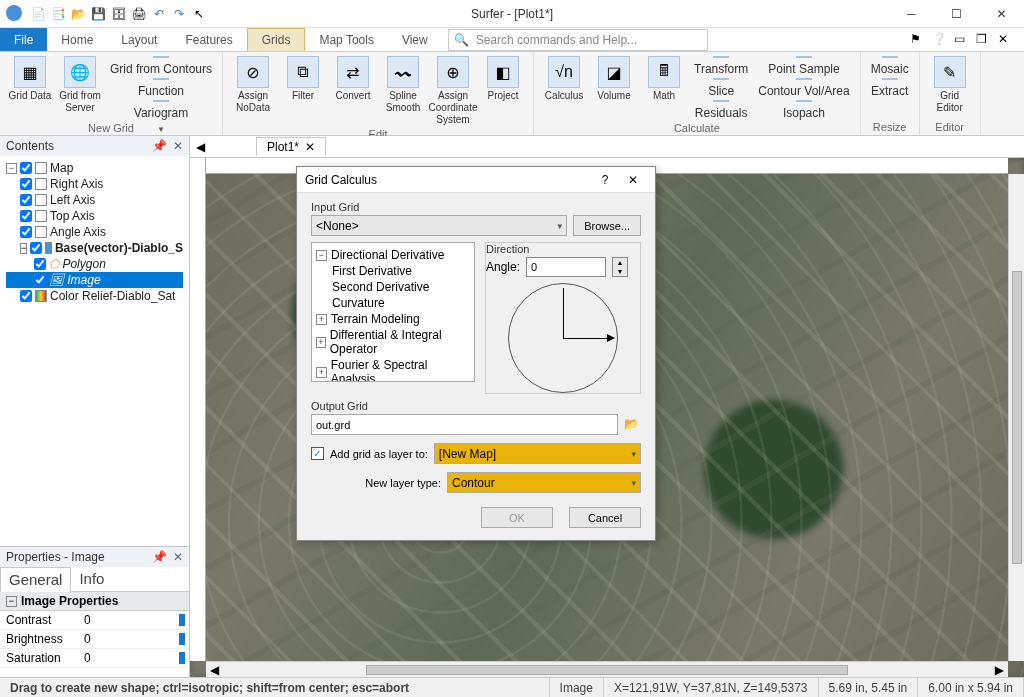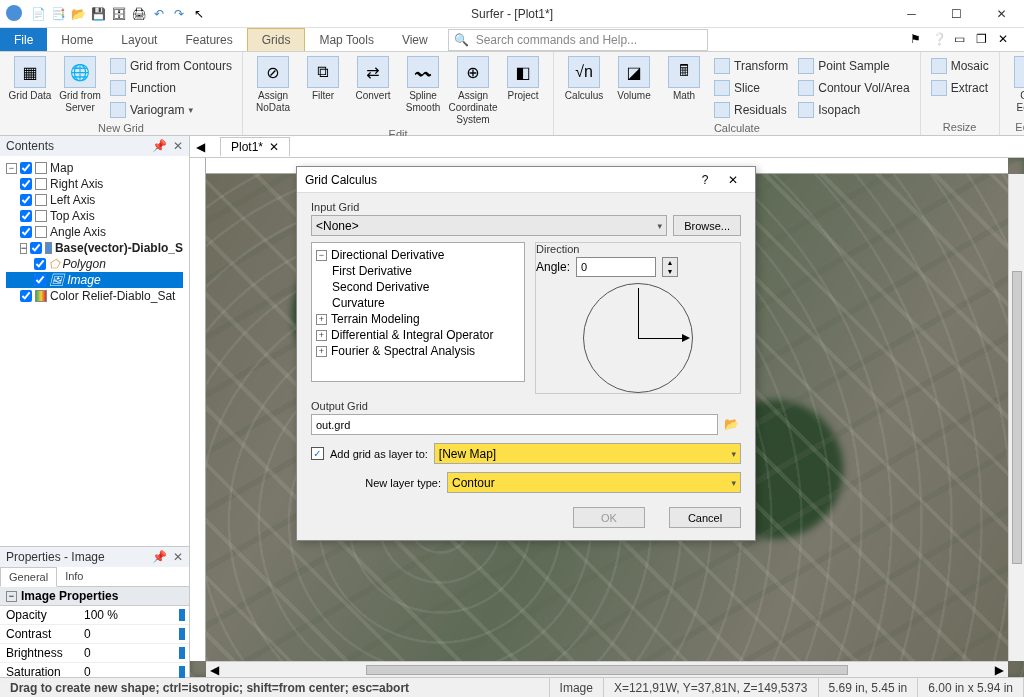--- a/index.html
+++ b/index.html
@@ -27,53 +27,53 @@
 
 
 .ribbon { height: 84px; background: #f5f5f5; border-bottom: 1px solid #c8c8c8; display: flex; }
 .ribbon-group { border-right: 1px solid #ddd; padding: 4px 8px 2px; display: flex; flex-direction: column; }
 .ribbon-group-body { flex: 1; display: flex; gap: 6px; align-items: flex-start; }
 .ribbon-group-label { text-align: center; color: #666; font-size: 11px; padding-top: 2px; }
 .big-btn { display: flex; flex-direction: column; align-items: center; width: 44px; text-align: center; gap: 2px; }
 .big-btn .ic { width: 32px; height: 32px; background: #dce8f5; border: 1px solid #a8c3e0; display:flex; align-items:center; justify-content:center; font-size:16px; }
 .big-btn .lbl { font-size: 10px; line-height: 12px; color: #333; }
 .small-btn-col { display: flex; flex-direction: column; gap: 2px; }
-.small-btn { display: flex; align-items: center; gap: 4px; font-size: 11px; color: #333; height: 20px; padding: 0 2px; white-space: nowrap;}
+.small-btn { display: flex; align-items: center; gap: 4px; font-size: 11px; color: #333; height: 20px; padding: 0 2px; white-space: nowrap; flex-direction: column;}
 .small-btn .ic { width: 16px; height: 16px; background: #dce8f5; border:1px solid #a8c3e0; }
 
 
 .main { display: flex; height: calc(697px - 28px - 24px - 84px - 20px); }
 .left-col { width: 190px; display: flex; flex-direction: column; border-right: 1px solid #c8c8c8; }
 .panel { border-bottom: 1px solid #c8c8c8; }
 .panel-header { background: #eef2f6; padding: 3px 6px; display: flex; align-items: center; justify-content: space-between; font-size: 12px; color: #333; }
 .panel-header .pins { display: flex; gap: 6px; color: #666; }
 .tree { padding: 4px 6px; font-size: 12px; color: #222; overflow:auto; height: 390px;}
 .tree-item { display: flex; align-items: center; gap: 3px; padding: 1px 0; white-space: nowrap;}
 .tree-indent1 { padding-left: 14px; }
 .tree-indent2 { padding-left: 28px; }
 .tree-item input[type=checkbox]{ width:12px;height:12px;}
 .tree-item .swatch { width:12px;height:12px;border:1px solid #888;}
 .tree-item.selected { background: #0078d7; color: #fff; }
 .tree-item.bold { font-weight: bold; }
 
 .properties { flex: 1; display: flex; flex-direction: column; }
 .prop-tabs { display: flex; border-bottom: 1px solid #c8c8c8; }
-.prop-tab { padding: 3px 8px; font-size: 11px; color: #444; }
+.prop-tab { padding: 3px 8px; font-size: 15px; color: #444; }
 .prop-tab.active { border: 1px solid #c8c8c8; border-bottom: 1px solid #fff; background: #fff; margin-bottom: -1px; }
 .prop-grid { flex:1; overflow:auto;}
 .prop-section { background: #e6eaef; padding: 2px 6px; font-weight: bold; border-bottom:1px solid #ccc; display:flex; align-items:center; gap:4px;}
 .prop-row { display: flex; border-bottom: 1px solid #eee; }
 .prop-row .k { width: 78px; padding: 2px 6px; }
 .prop-row .v { flex: 1; padding: 2px 6px; position:relative;}
 .prop-row .bar { position:absolute; right:4px; top:3px; width:6px; height:12px; background:#1979ca;}
 
 
 .right-col { flex: 1; display: flex; flex-direction: column; position: relative; background:#fff;}
 .plot-tabs { height: 22px; display: flex; align-items: center; border-bottom: 1px solid #c8c8c8; padding-left: 30px; gap:4px;}
-.plot-tab { padding: 2px 10px; background: #fff; border: 1px solid #c8c8c8; border-bottom:none; font-size: 11px; display:flex; align-items:center; gap:6px;}
+.plot-tab { padding: 2px 10px; background: #fff; border: 1px solid #c8c8c8; border-bottom:none; font-size: 11px; display:flex; align-items:center; gap:6px;margin-left:36px;}
 .plot-viewport { flex:1; position: relative; overflow: hidden; background: #4a5a48;}
 .map-bg { position:absolute; inset:0; background:
   radial-gradient(circle at 20% 30%, #2f4a2f 0 8%, transparent 9%),
   radial-gradient(circle at 70% 60%, #2f4a2f 0 10%, transparent 11%),
   linear-gradient(120deg, #6b6a5a 0%, #7a786b 25%, #5d6a55 50%, #7a786b 75%, #6b6a5a 100%);
   filter: blur(3px);
 }
 .map-pattern { position:absolute; inset:0; background-image:
   repeating-radial-gradient(circle at 30% 70%, rgba(255,255,255,0.08) 0 2px, transparent 3px 30px),
   repeating-linear-gradient(45deg, rgba(200,200,180,0.15) 0 4px, transparent 4px 40px),
@@ -85,21 +85,21 @@
 .scroll-h .thumb { margin:0 auto; width:60%; height:10px; background:#cdcdcd; border:1px solid #aaa;}
 .scroll-v { position:absolute; top:16px; right:0; bottom:16px; width:16px; background:#f0f0f0; border-left:1px solid #ccc; z-index:2; display:flex; align-items:center; justify-content:center;}
 .scroll-v .thumb { height:60%; width:10px; background:#cdcdcd; border:1px solid #aaa;}
 
 
 .statusbar { height: 20px; background: #f0f0f0; border-top: 1px solid #c8c8c8; display: flex; align-items: stretch; font-size: 11px; color: #444; }
 .statusbar .cell { padding: 2px 10px; border-right: 1px solid #ccc; display:flex; align-items:center; white-space:nowrap;}
 .statusbar .spacer { flex: 1; font-weight: bold; }
 
 
-.dialog { position: absolute; left: 296px; top: 166px; width: 460px; background: #f0f0f0; border: 1px solid #888; box-shadow: 2px 2px 8px rgba(0,0,0,0.25); z-index: 100; }
+.dialog { position: absolute; left: 296px; top: 166px; width: 360px; background: #f0f0f0; border: 1px solid #888; box-shadow: 2px 2px 8px rgba(0,0,0,0.25); z-index: 100; }
 .dialog-title { height: 26px; background: #fff; display: flex; align-items: center; padding: 0 8px; border-bottom:1px solid #ddd;}
 .dialog-title .t { flex:1; font-size:12px;}
 .dialog-title .btn { width: 28px; height: 22px; display:flex;align-items:center;justify-content:center; }
 .dialog-body { padding: 8px 14px 12px; }
 .dlg-row { margin-bottom: 6px; }
 .dlg-label { font-size: 11px; color: #333; margin-bottom: 2px; }
 .dlg-input-row { display:flex; gap:6px;}
 .dlg-select { flex:1; height: 21px; background: #e8e8e8; border: 1px solid #aaa; padding: 0 4px; display:flex; align-items:center; justify-content:space-between; font-size:11px;}
 .dlg-btn { height: 21px; padding: 0 10px; border: 1px solid #aaa; background: #e8e8e8; font-size: 11px; display:flex;align-items:center;}
 .dlg-columns { display:flex; gap: 10px; margin: 6px 0;}
@@ -113,22 +113,22 @@
 .spinner div{flex:1; display:flex;align-items:center;justify-content:center;font-size:7px;}
 .compass { width:110px; height:110px; border:1px solid #555; border-radius:50%; margin: 4px auto 0; position:relative;}
 .compass .arrow { position:absolute; left:50%; top:50%; width:50px; height:1px; background:#000;}
 .compass .arrow:after{content:"";position:absolute;right:-2px;top:-4px;border-left:8px solid #000;border-top:4px solid transparent;border-bottom:4px solid transparent;}
 .compass .vline { position:absolute; left:50%; top:50%; height:50px; width:1px; background:#000; transform:translateY(-100%);}
 .dlg-text { width:100%; height:21px; border:1px solid #aaa; background:#fff; padding:0 4px; font-size:11px;}
 .dlg-out-row { display:flex; gap:4px; }
 .out-browse { width:20px;height:20px; display:flex;align-items:center;justify-content:center;}
 .dlg-field-row { display:flex; align-items:center; gap:6px; margin-top:8px;}
 .dlg-field-row .flabel { width: 130px; text-align:right; font-size:11px;}
-.dlg-field-row .fsel { flex:1; height:21px; border:1px solid #aaa; background:#fde047; padding:0 4px; display:flex;align-items:center;justify-content:space-between; font-size:11px;}
-.dlg-buttons { display:flex; justify-content:flex-end; gap:24px; margin-top:14px;}
+.dlg-field-row .fsel { flex:1; height:21px; border:1px solid #aaa; background:#eab308; padding:0 4px; display:flex;align-items:center;justify-content:space-between; font-size:11px;}
+.dlg-buttons { display:flex; justify-content:flex-end; gap:16px; margin-top:14px;}
 .dlg-buttons .dlg-btn { width: 72px; justify-content:center;}
 .dlg-buttons .dlg-btn.disabled { color:#999;}
 .chk { width:13px;height:13px; border:1px solid #555; background:#fff; display:inline-flex;align-items:center;justify-content:center; font-size:10px; color:#1979ca;}
 .chev { font-size:9px; color:#555;}
 .exp { width:11px;height:11px;border:1px solid #888; display:inline-flex;align-items:center;justify-content:center;font-size:9px;line-height:1; color:#444;}
 </style>
 </head>
 <body>
 
 <div class="titlebar">
@@ -376,24 +376,20 @@
       <div class="prop-tabs">
         <div class="prop-tab active">General</div>
         <div class="prop-tab">Info</div>
       </div>
       <div class="prop-grid">
         <div class="prop-section">
             <span class="exp">−</span>
             <span>Image Properties</span>
           </div>
         <div class="prop-row">
-            <div class="k">Opacity</div>
-            <div class="v"><span>100 %</span><span class="bar"></span></div>
-          </div>
-        <div class="prop-row">
             <div class="k">Contrast</div>
             <div class="v"><span>0</span><span class="bar"></span></div>
           </div>
         <div class="prop-row">
             <div class="k">Brightness</div>
             <div class="v"><span>0</span><span class="bar"></span></div>
           </div>
         <div class="prop-row">
             <div class="k">Saturation</div>
             <div class="v"><span>0</span><span class="bar"></span></div>

